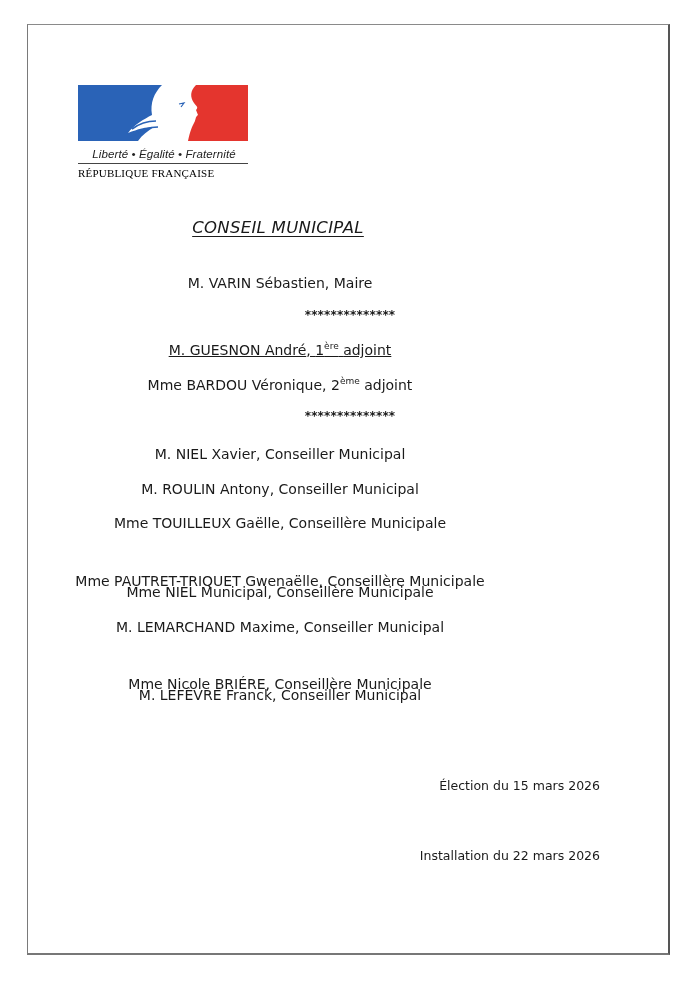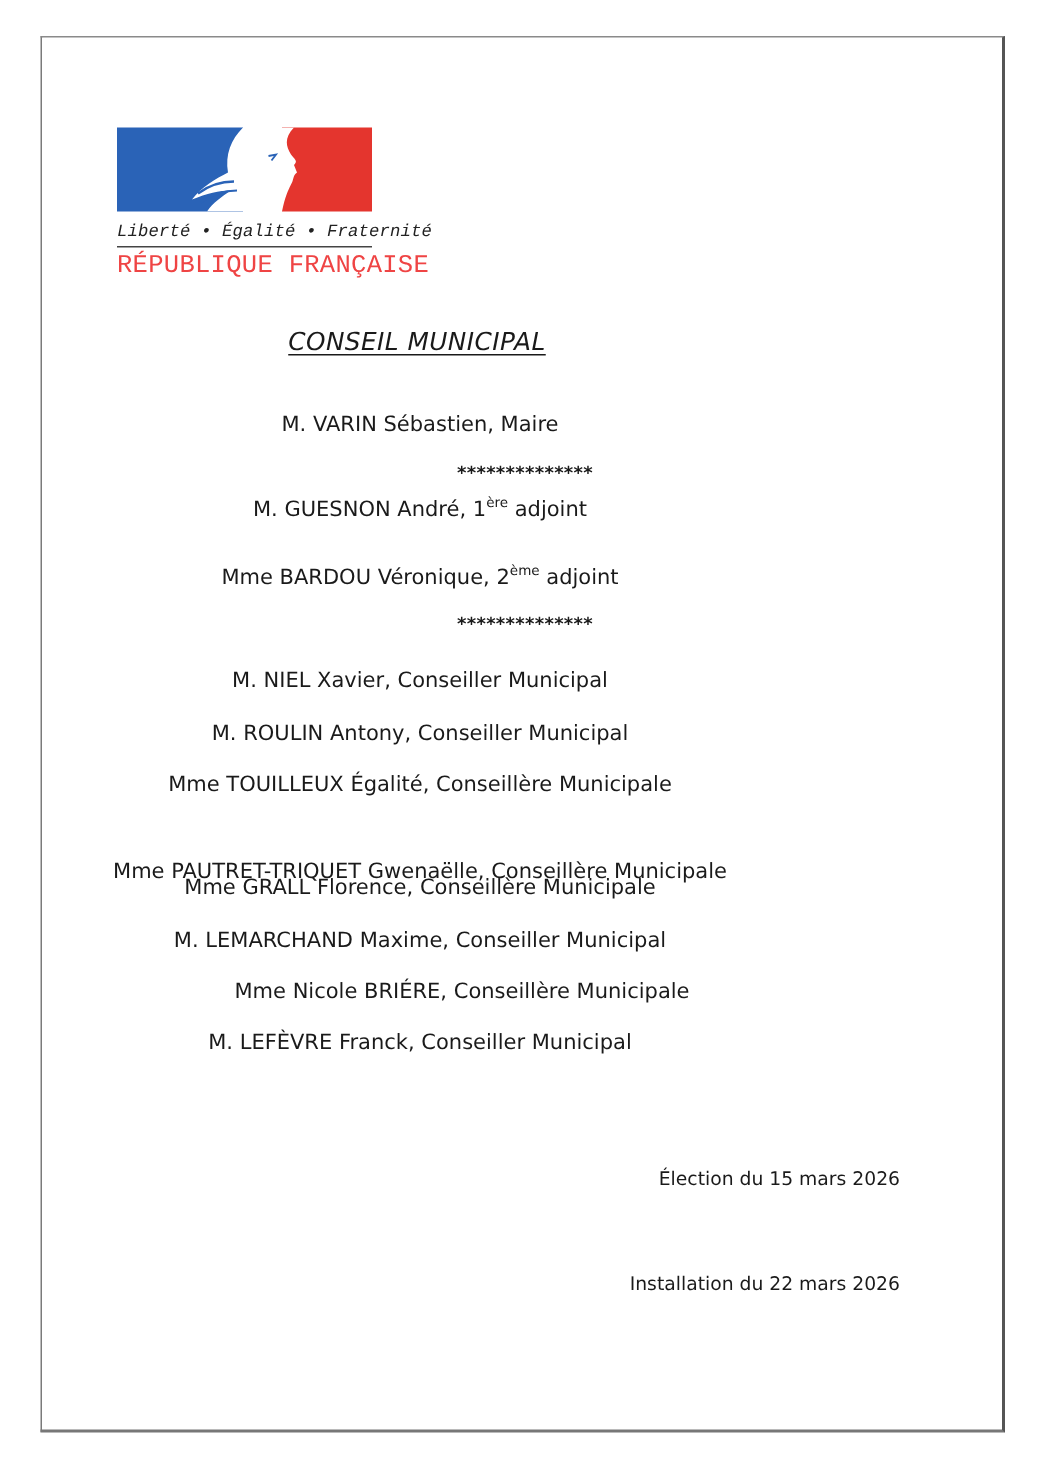--- a/index.html
+++ b/index.html
@@ -3,23 +3,23 @@
   <meta charset="utf-8">
   <style>
     html, body { margin: 0; padding: 0; background: #ffffff; }
     body { width: 700px; height: 989px; position: relative; overflow: hidden; font-family: "DejaVu Sans", sans-serif; color: #1a1a1a; }
     .page-frame { position: absolute; left: 27px; top: 24px; width: 643px; height: 931px; border-left: 1px solid #7a7a7a; border-top: 1px solid #8a8a8a; border-right: 2px solid #555; border-bottom: 2px solid #777; box-sizing: border-box; }
     .logo { position: absolute; left: 78px; top: 85px; width: 172px; }
     .flag { position: relative; width: 170px; height: 56px; }
     .flag .blue { position: absolute; left: 0; top: 0; width: 84px; height: 56px; background: #2a63b7; }
     .flag .red { position: absolute; left: 110px; top: 0; width: 60px; height: 56px; background: #e4352e; }
     .flag svg { position: absolute; left: 0; top: 0; }
-    .motto { font-family: Liberation Mono, monospace; font-style: italic; font-size: 11.5px; margin-top: 7px; letter-spacing: 0.1px; white-space: nowrap; color: #222; text-align: center; }
+    .motto { font-family: Liberation Sans, sans-serif; font-style: italic; font-size: 11.5px; margin-top: 7px; letter-spacing: 0.1px; white-space: nowrap; color: #222; text-align: center; }
     .rule { height: 1px; background: #444; width: 170px; margin-top: 3px; }
-    .republic { font-family: Liberation Mono, monospace; font-size: 17px; margin-top: 3px; letter-spacing: 0.2px; white-space: nowrap; color: #ef4444; font-variant: small-caps; }
+    .republic { font-family: Liberation Serif, serif; font-size: 11px; margin-top: 3px; letter-spacing: 0.2px; white-space: nowrap; color: #000000; font-variant: small-caps; }
     .title { position: absolute; left: 0; width: 556px; top: 218px; text-align: center; font-size: 16.5px; font-style: italic; text-decoration: underline; text-underline-offset: 3px; font-weight: normal; letter-spacing: 0.3px; }
     .line { position: absolute; left: 0; width: 560px; text-align: center; font-size: 14px; white-space: nowrap; }
     .stars { position: absolute; left: 0; width: 700px; text-align: center; font-size: 12px; font-weight: bold; letter-spacing: 0.2px; }
     sup { font-size: 9px; vertical-align: 6px; line-height: 0; }
     .dates { position: absolute; right: 100px; text-align: center; font-size: 12.5px; white-space: nowrap; }
   </style>
 </head>
 <body>
 
 <div class="page-frame"></div>
@@ -42,33 +42,33 @@
 </div>
 
 <div class="title">CONSEIL MUNICIPAL</div>
 
 <div class="line" style="top:275px;">
   <span>M. VARIN Sébastien</span>, <span>Maire</span>
 </div>
 
 <div class="stars" style="top:308px;">**************</div>
 
-<div class="line" style="top:332px;">
+<div class="line" style="top:342px;text-decoration:underline;">
   <span>M. GUESNON André</span>, <span>1</span><sup>ère</sup> <span>adjoint</span>
 </div>
 
 <div class="line" style="top:377px;">
   <span>Mme BARDOU Véronique</span>, <span>2</span><sup>ème</sup> <span>adjoint</span>
 </div>
 
 <div class="stars" style="top:409px;">**************</div>
 
 <div class="line" style="top:446px;"><span>M. NIEL Xavier</span>, <span>Conseiller Municipal</span></div>
 <div class="line" style="top:481px;"><span>M. ROULIN Antony</span>, <span>Conseiller Municipal</span></div>
-<div class="line" style="top:515px;"><span>Mme TOUILLEUX Égalité</span>, <span>Conseillère Municipale</span></div>
+<div class="line" style="top:515px;"><span>Mme TOUILLEUX Gaëlle</span>, <span>Conseillère Municipale</span></div>
 <div class="line" style="top:550px;margin-top:23px;"><span>Mme PAUTRET-TRIQUET Gwenaëlle</span>, <span>Conseillère Municipale</span></div>
-<div class="line" style="top:584px;"><span>Mme GRALL Florence</span>, <span>Conseillère Municipale</span></div>
+<div class="line" style="top:584px;"><span>Mme NIEL Municipal</span>, <span>Conseillère Municipale</span></div>
 <div class="line" style="top:619px;"><span>M. LEMARCHAND Maxime</span>, <span>Conseiller Municipal</span></div>
-<div class="line" style="top:653px;padding-left:28px;"><span>Mme Nicole BRIÉRE</span>, <span>Conseillère Municipale</span></div>
+<div class="line" style="top:676px;"><span>Mme Nicole BRIÉRE</span>, <span>Conseillère Municipale</span></div>
 <div class="line" style="top:687px;"><span>M. LEFÈVRE Franck</span>, <span>Conseiller Municipal</span></div>
 
 <div class="dates" style="top:778px;">Élection du 15 mars 2026</div>
 <div class="dates" style="top:807px;margin-top:41px;">Installation du 22 mars 2026</div>
 
 </body></html>

